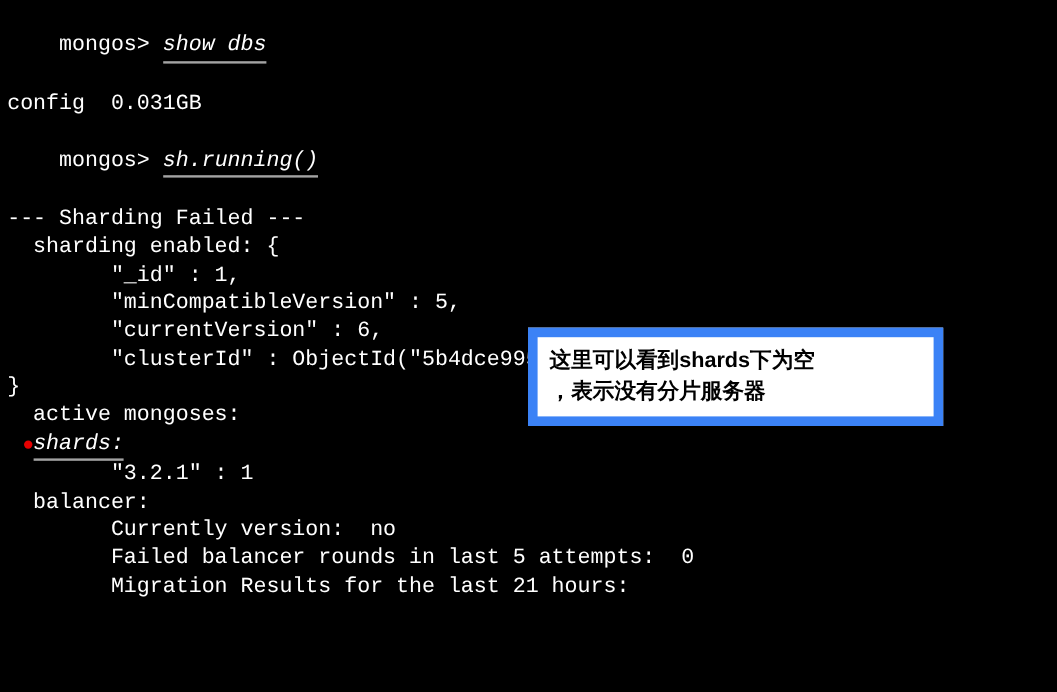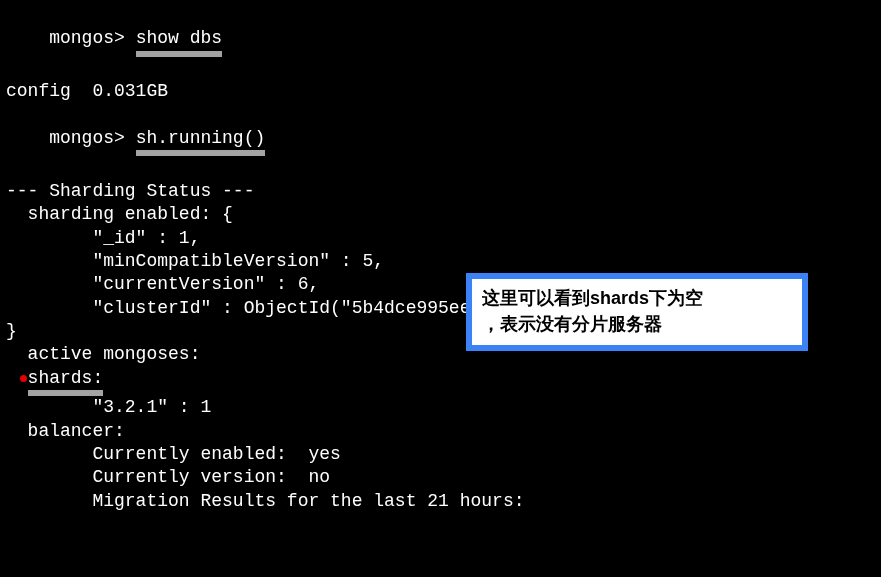--- a/index.html
+++ b/index.html
@@ -11,39 +11,39 @@
     font-size: 18px;
     line-height: 1.3;
     width: 881px;
     height: 577px;
     box-sizing: border-box;
     position: relative;
     overflow: hidden;
   }
   .line { white-space: pre; position: relative; }
   .underline-red {
-    border-bottom: 6px solid #a3a3a3;
+    border-bottom: 2px solid #a3a3a3;
     display: inline-block;
+    font-style: italic;
   }
   .terminal { position: relative; }
   .annotation-box {
     position: absolute;
     top: 273px;
     left: 440px;
     width: 310px;
     background: #ffffff;
     color: #000;
-    border: 6px solid #3b82f6;
+    border: 8px solid #3b82f6;
     padding: 6px 10px 8px 10px;
     font-family: "Microsoft YaHei", "SimSun", sans-serif;
     font-size: 18px;
     font-weight: bold;
     line-height: 1.45;
     box-shadow: 2px 2px 4px rgba(0,0,0,0.5);
-    margin-left: 26px;
   }
   .dot-before::before {
     content: "";
     display: inline-block;
     width: 7px;
     height: 7px;
     background: #e60000;
     border-radius: 50%;
     position: absolute;
     left: 14px;
@@ -58,35 +58,35 @@
   <div class="line">
     <span>mongos&gt;</span> <span class="underline-red">show dbs</span>
   </div>
 
   <div class="line">config  0.031GB</div>
 
   <div class="line">
     <span>mongos&gt;</span> <span class="underline-red">sh.running()</span>
   </div>
 
-  <div class="line">--- Sharding Status ---</div>
+  <div class="line">--- Sharding Failed ---</div>
   <div class="line">  sharding enabled: {</div>
   <div class="line">        "_id" : 1,</div>
   <div class="line">        "minCompatibleVersion" : 5,</div>
   <div class="line">        "currentVersion" : 6,</div>
   <div class="line">        "clusterId" : ObjectId("5b4dce995ee3ff30e58defbc")</div>
   <div class="line">}</div>
 
   <div class="line">  active mongoses:</div>
 
   <div class="line dot-before" style="position:relative;">  <span class="underline-red">shards:</span></div>
   <div class="line">        "3.2.1" : 1</div>
   <div class="line">  balancer:</div>
-  <div class="line">        Currently enabled:  yes</div>
   <div class="line">        Currently version:  no</div>
+  <div class="line">        Failed balancer rounds in last 5 attempts:  0</div>
   <div class="line">        Migration Results for the last 21 hours:</div>
 
   <div class="line"></div>
 
   <div class="line">
      
   </div>
 
 </div>
 

